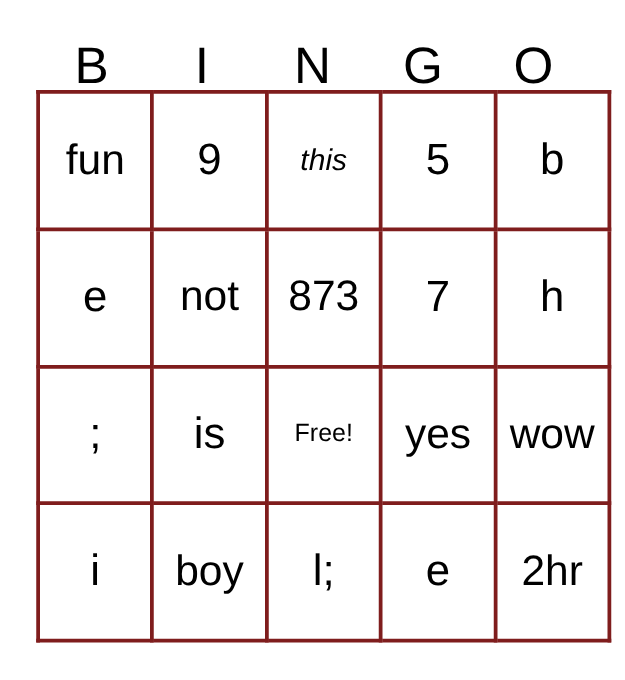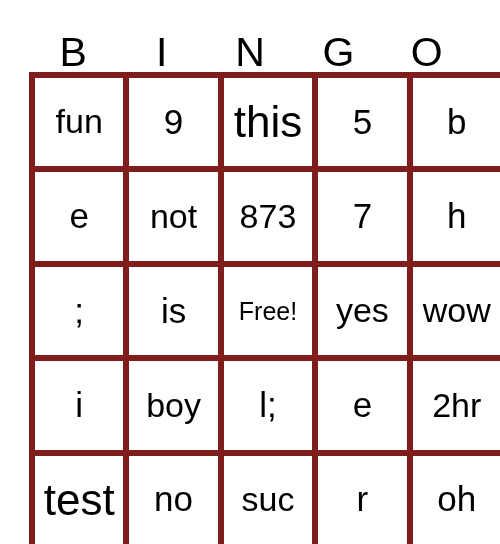--- a/index.html
+++ b/index.html
@@ -55,41 +55,41 @@
     table-layout: fixed;
     border: 1px solid #3a3a3a;
     box-sizing: border-box;
   }
   #bingo-grid tr {
     height: 88.4px;
   }
   #bingo-grid td {
     width: 88.4px;
     height: 88.4px;
-    border: 6px solid #7f1d1d;
+    border: 3px solid #7f1d1d;
     padding: 0;
     text-align: center;
     vertical-align: middle;
     background: #ffffff;
     overflow: hidden;
   }
   .cell-inner {
     display: flex;
     align-items: center;
     justify-content: center;
     width: 88.4px;
     height: 88.4px;
     line-height: 1.05;
     white-space: nowrap;
   }
   
   .len-1 .cell-inner, .len-2 .cell-inner { font-size: 35px; }
   .len-3 .cell-inner { font-size: 34px; }
-  .len-4 .cell-inner { font-size: 44px; }
-  .len-5 .cell-inner { font-size: 25px; }
+  .len-4 .cell-inner { font-size: 24px; font-style: italic; }
+  .len-5 .cell-inner { font-size: 20px; }
 </style>
 </head>
 <body>
 
 <div id="bingo-card">
 
   <div id="bingo-header">
     <div class="header-cell">
       <span>B</span>
     </div>
@@ -170,33 +170,16 @@
         <td class="len-2">
             <div class="cell-inner">l;</div>
           </td>
         <td class="len-1">
             <div class="cell-inner">e</div>
           </td>
         <td class="len-3">
             <div class="cell-inner">2hr</div>
           </td>
       </tr>
-      <tr>
-        <td class="len-4">
-            <div class="cell-inner">test</div>
-          </td>
-        <td class="len-2">
-            <div class="cell-inner">no</div>
-          </td>
-        <td class="len-3">
-            <div class="cell-inner">suc</div>
-          </td>
-        <td class="len-1">
-            <div class="cell-inner">r</div>
-          </td>
-        <td class="len-2">
-            <div class="cell-inner">oh</div>
-          </td>
-      </tr>
     </tbody>
   </table>
 
 </div>
 
 </body></html>

